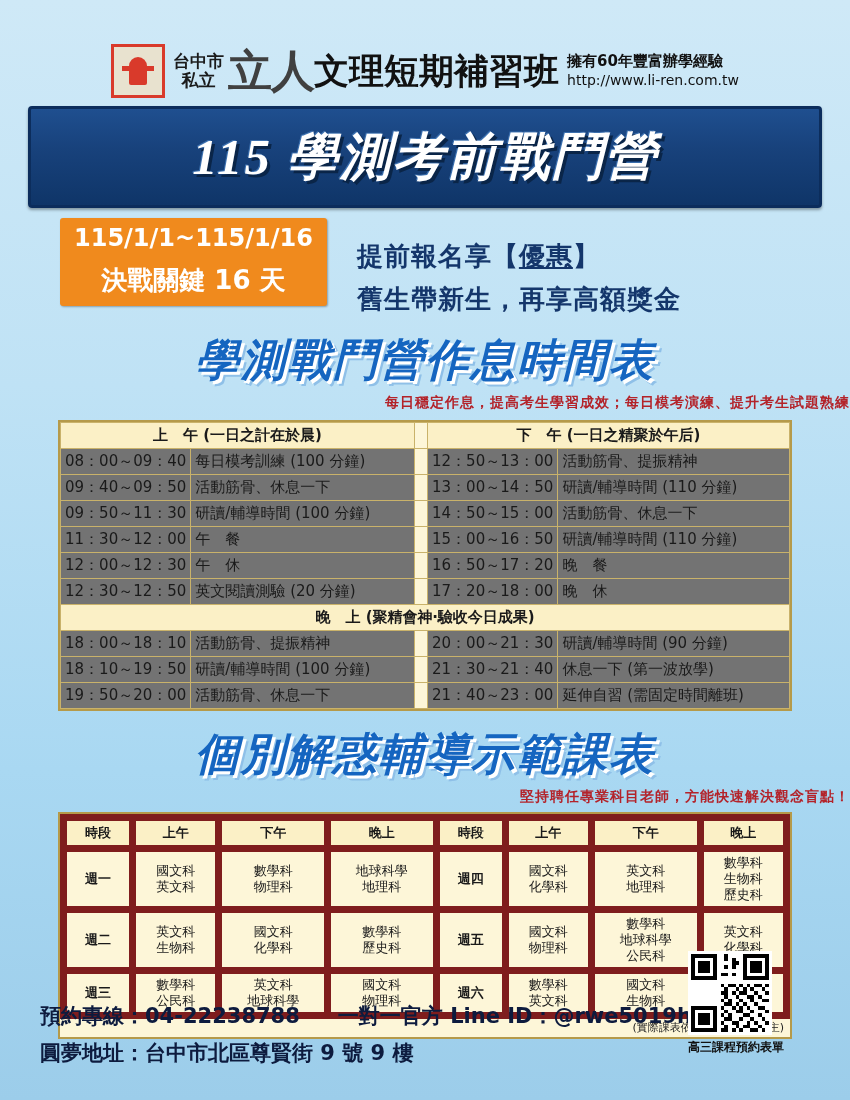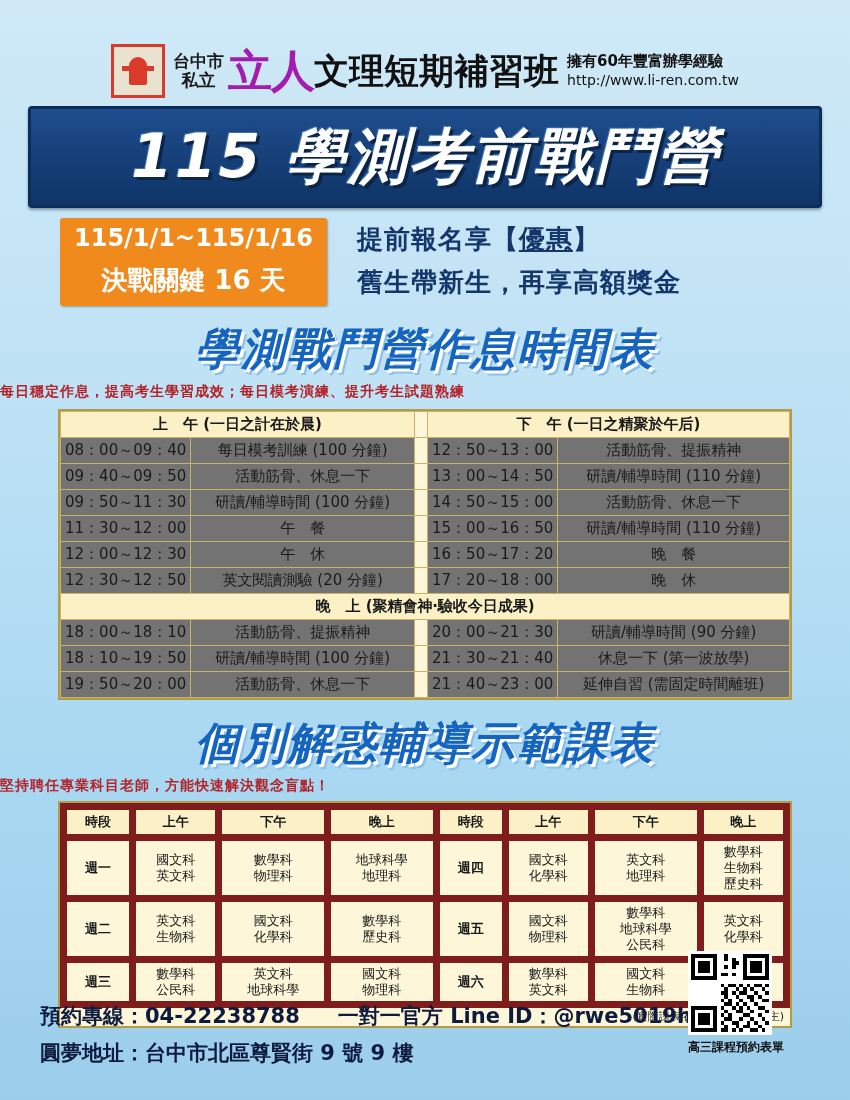--- a/index.html
+++ b/index.html
@@ -17,70 +17,71 @@
     width:48px;height:48px;background:#e8e2cf;border:3px solid #d93a2b;
     display:flex;align-items:center;justify-content:center;margin-right:8px;position:relative;
   }
   .logo-mark .fig{
     width:18px;height:28px;background:#d93a2b;border-radius:9px 9px 2px 2px;position:relative;
   }
   .logo-mark .fig:after{
     content:"";position:absolute;left:-7px;right:-7px;top:9px;height:5px;background:#d93a2b;
   }
   .logo-city{font-size:17px;line-height:19px;font-weight:bold;color:#1b1b1b;margin-right:4px;text-align:center;}
-  .logo-big{font-size:44px;font-weight:bold;color:#a21caf;letter-spacing:-1px;line-height:46px;}
+  .logo-big{font-size:44px;font-weight:bold;color:#404040;letter-spacing:-1px;line-height:46px;}
   .logo-name{font-size:35px;font-weight:bold;color:#111;letter-spacing:0px;line-height:46px;}
   .logo-right{margin-left:8px;font-size:15px;line-height:19px;color:#111;font-weight:bold;}
   .logo-right .url{font-weight:normal;font-size:14px;letter-spacing:0px;}
 
   
   .banner{
     margin:8px 28px 0 28px;height:96px;
     background:linear-gradient(180deg,#1f4f8f 0%,#18427c 40%,#0f3568 100%);
     border:3px solid #0c2d5c;border-radius:4px;
     display:flex;align-items:center;justify-content:center;
     box-shadow:0 2px 3px rgba(0,0,0,.35);
   }
   .banner-text{
-    font-size:60px;font-weight:bold;color:#fff;letter-spacing:2px;
+    font-size:51px;font-weight:bold;color:#fff;letter-spacing:2px;
     font-style:italic;
     text-shadow:3px 3px 0 #0a2548, -1px -1px 0 #3b6fae;
     white-space:nowrap;
+    font-family:Liberation Serif, serif;
   }
 
   
   .promo{display:flex;margin:10px 28px 0 60px;align-items:flex-start;}
   .date-box{
     background:#f08a1d;color:#fff;padding:6px 14px 8px 14px;border-radius:3px;
     text-align:center;box-shadow:1px 1px 2px rgba(0,0,0,.3);
   }
   .date-line1{font-size:24px;font-weight:bold;letter-spacing:0px;}
   .date-line2{font-size:26px;font-weight:bold;margin-top:11px;}
-  .promo-right{margin-left:30px;margin-top:4px;}
+  .promo-right{margin-left:30px;margin-top:21px;}
   .promo1{font-size:26px;font-weight:bold;color:#14366b;letter-spacing:1px;}
   .promo1 u{text-decoration:underline;}
   .promo2{font-size:26px;font-weight:bold;color:#14366b;letter-spacing:1px;margin-top:8px;}
 
   
   .sec-title{
     text-align:center;margin-top:14px;
     font-size:44px;font-weight:bold;font-style:italic;color:#1565c0;
     text-shadow:3px 3px 0 #ffffff, 5px 5px 0 #8fc0e8;
     letter-spacing:2px;
   }
   .sec-sub{
-    text-align:left;font-size:14px;font-weight:bold;color:#b3232a;margin-top:4px;letter-spacing:1px;
+    text-align:right;font-size:14px;font-weight:bold;color:#b3232a;margin-top:4px;letter-spacing:1px;
   }
 
   
   .table-wrap{margin:8px 58px 0 58px;border:2px solid #b59a4a;background:#737373;}
   table.tt{width:100%;border-collapse:collapse;font-size:15px;color:#1a1a1a;}
   table.tt td{border:1px solid #c9b26a;padding:2px 4px;height:21px;}
   table.tt td.time{width:96px;text-align:right;white-space:nowrap;}
-  table.tt td.act{text-align:center;}
+  table.tt td.act{}
   table.tt td.hdr{
     text-align:center;font-weight:bold;background:#fbf0c6;
   }
   .mid-sep{width:4px;background:#fdf6d8;border-top:1px solid #c9b26a;border-bottom:1px solid #c9b26a;}
 
   
   .ct-wrap{margin:6px 58px 0 58px;border:2px solid #b59a4a;background:#fdf6d8;}
   table.ct{width:100%;border-collapse:collapse;font-size:13px;color:#1a1a1a;}
   table.ct td{border:7px solid #7f1d1d;text-align:center;padding:3px 2px;line-height:16px;}
   table.ct td.hdr{font-weight:bold;background:#fbf0c6;height:18px;}

